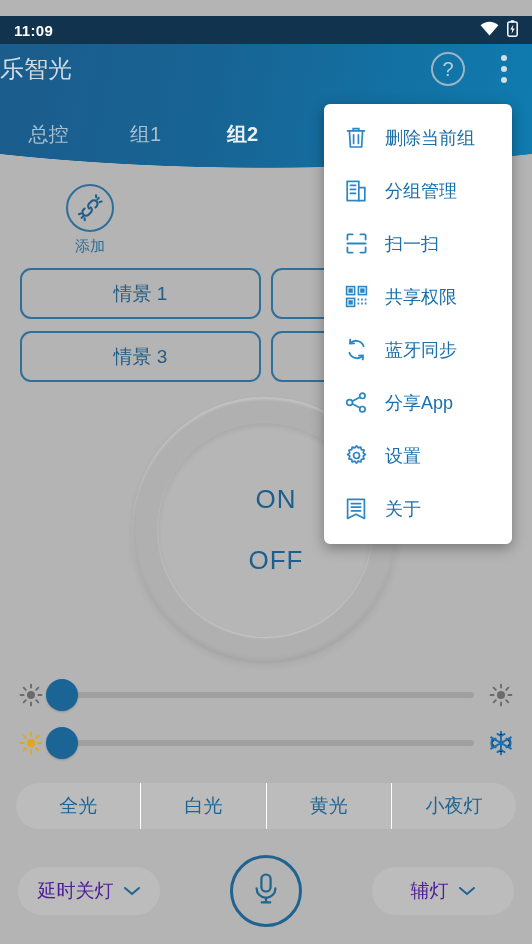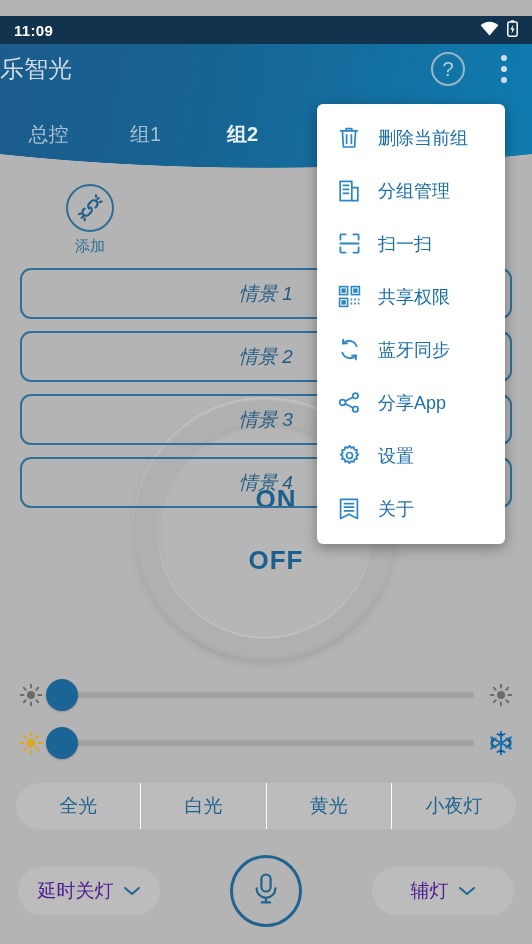--- a/index.html
+++ b/index.html
@@ -63,21 +63,21 @@
   }
   #addcircle{
     width:48px; height:48px; border-radius:50%; border:2px solid #2e6f99;
     display:flex; align-items:center; justify-content:center;
   }
   #addlabel{ color:#2b6d97; font-size:15px; }
 
   
   #scenes{
     position:absolute; left:20px; top:268px; width:492px; z-index:20;
-    display:grid; grid-template-columns:1fr; gap:12px 10px;font-style:italic;
+    display:grid; grid-template-columns:1fr 1fr; gap:12px 10px;
   }
   .scene-btn{
     height:51px; border:2px solid #2f6f99; border-radius:11px;
     background:transparent; color:#245d85; font-size:19px;
     display:flex; align-items:center; justify-content:center;
   }
 
   
   #dial{
     position:absolute; left:132px; top:397px; width:266px; height:266px; z-index:15;
@@ -87,21 +87,21 @@
                 inset 0 -3px 5px rgba(0,0,0,.07),
                 0 3px 7px rgba(0,0,0,.06);
   }
   #dial-inner{
     position:absolute; left:26px; top:26px; width:214px; height:214px; border-radius:50%;
     background:#b6b6b6;
     box-shadow: inset 0 3px 5px rgba(0,0,0,.07),
                 0 1px 2px rgba(255,255,255,.35);
     display:flex; flex-direction:column; align-items:center; justify-content:center; gap:30px;
   }
-  #dial-inner .dl{ color:#1c5e8c; font-size:26px; font-weight:bold; letter-spacing:1px;margin-left:22px; }
+  #dial-inner .dl{ color:#1c5e8c; font-size:26px; font-weight:normal; letter-spacing:1px;margin-left:22px; }
 
   
   .slider-row{
     position:absolute; left:0; width:532px; height:44px; z-index:20;
     display:flex; align-items:center; padding:0 18px; gap:10px;
   }
   #slider-bright{ top:673px; }
   #slider-temp{   top:721px; }
   .track{ position:relative; flex:1; height:6px; border-radius:3px; background:#a0a0a0; margin:0 4px; }
   .thumb{
@@ -132,21 +132,21 @@
     display:flex; align-items:center; justify-content:center; gap:9px;
     color:#4c1d95; font-size:19px; padding:0 16px;
   }
   #micbtn{
     width:72px; height:72px; border-radius:50%; border:3px solid #1f6490;
     display:flex; align-items:center; justify-content:center;
   }
 
   
   #menu{
-    position:absolute; left:317px; top:104px; width:188px;
+    position:absolute; left:324px; top:104px; width:188px;
     background:#ffffff; border-radius:6px; z-index:50;
     box-shadow:0 4px 14px rgba(0,0,0,.34);
     padding:7px 0 9px 0;
   }
   .menu-item{
     height:53px; display:flex; align-items:center; gap:16px; padding:0 19px;
     color:#1b6fa8; font-size:18px;
   }
   .menu-item .mi-ico{ width:26px; height:26px; flex:0 0 26px; display:flex; align-items:center; justify-content:center; }
 </style>

